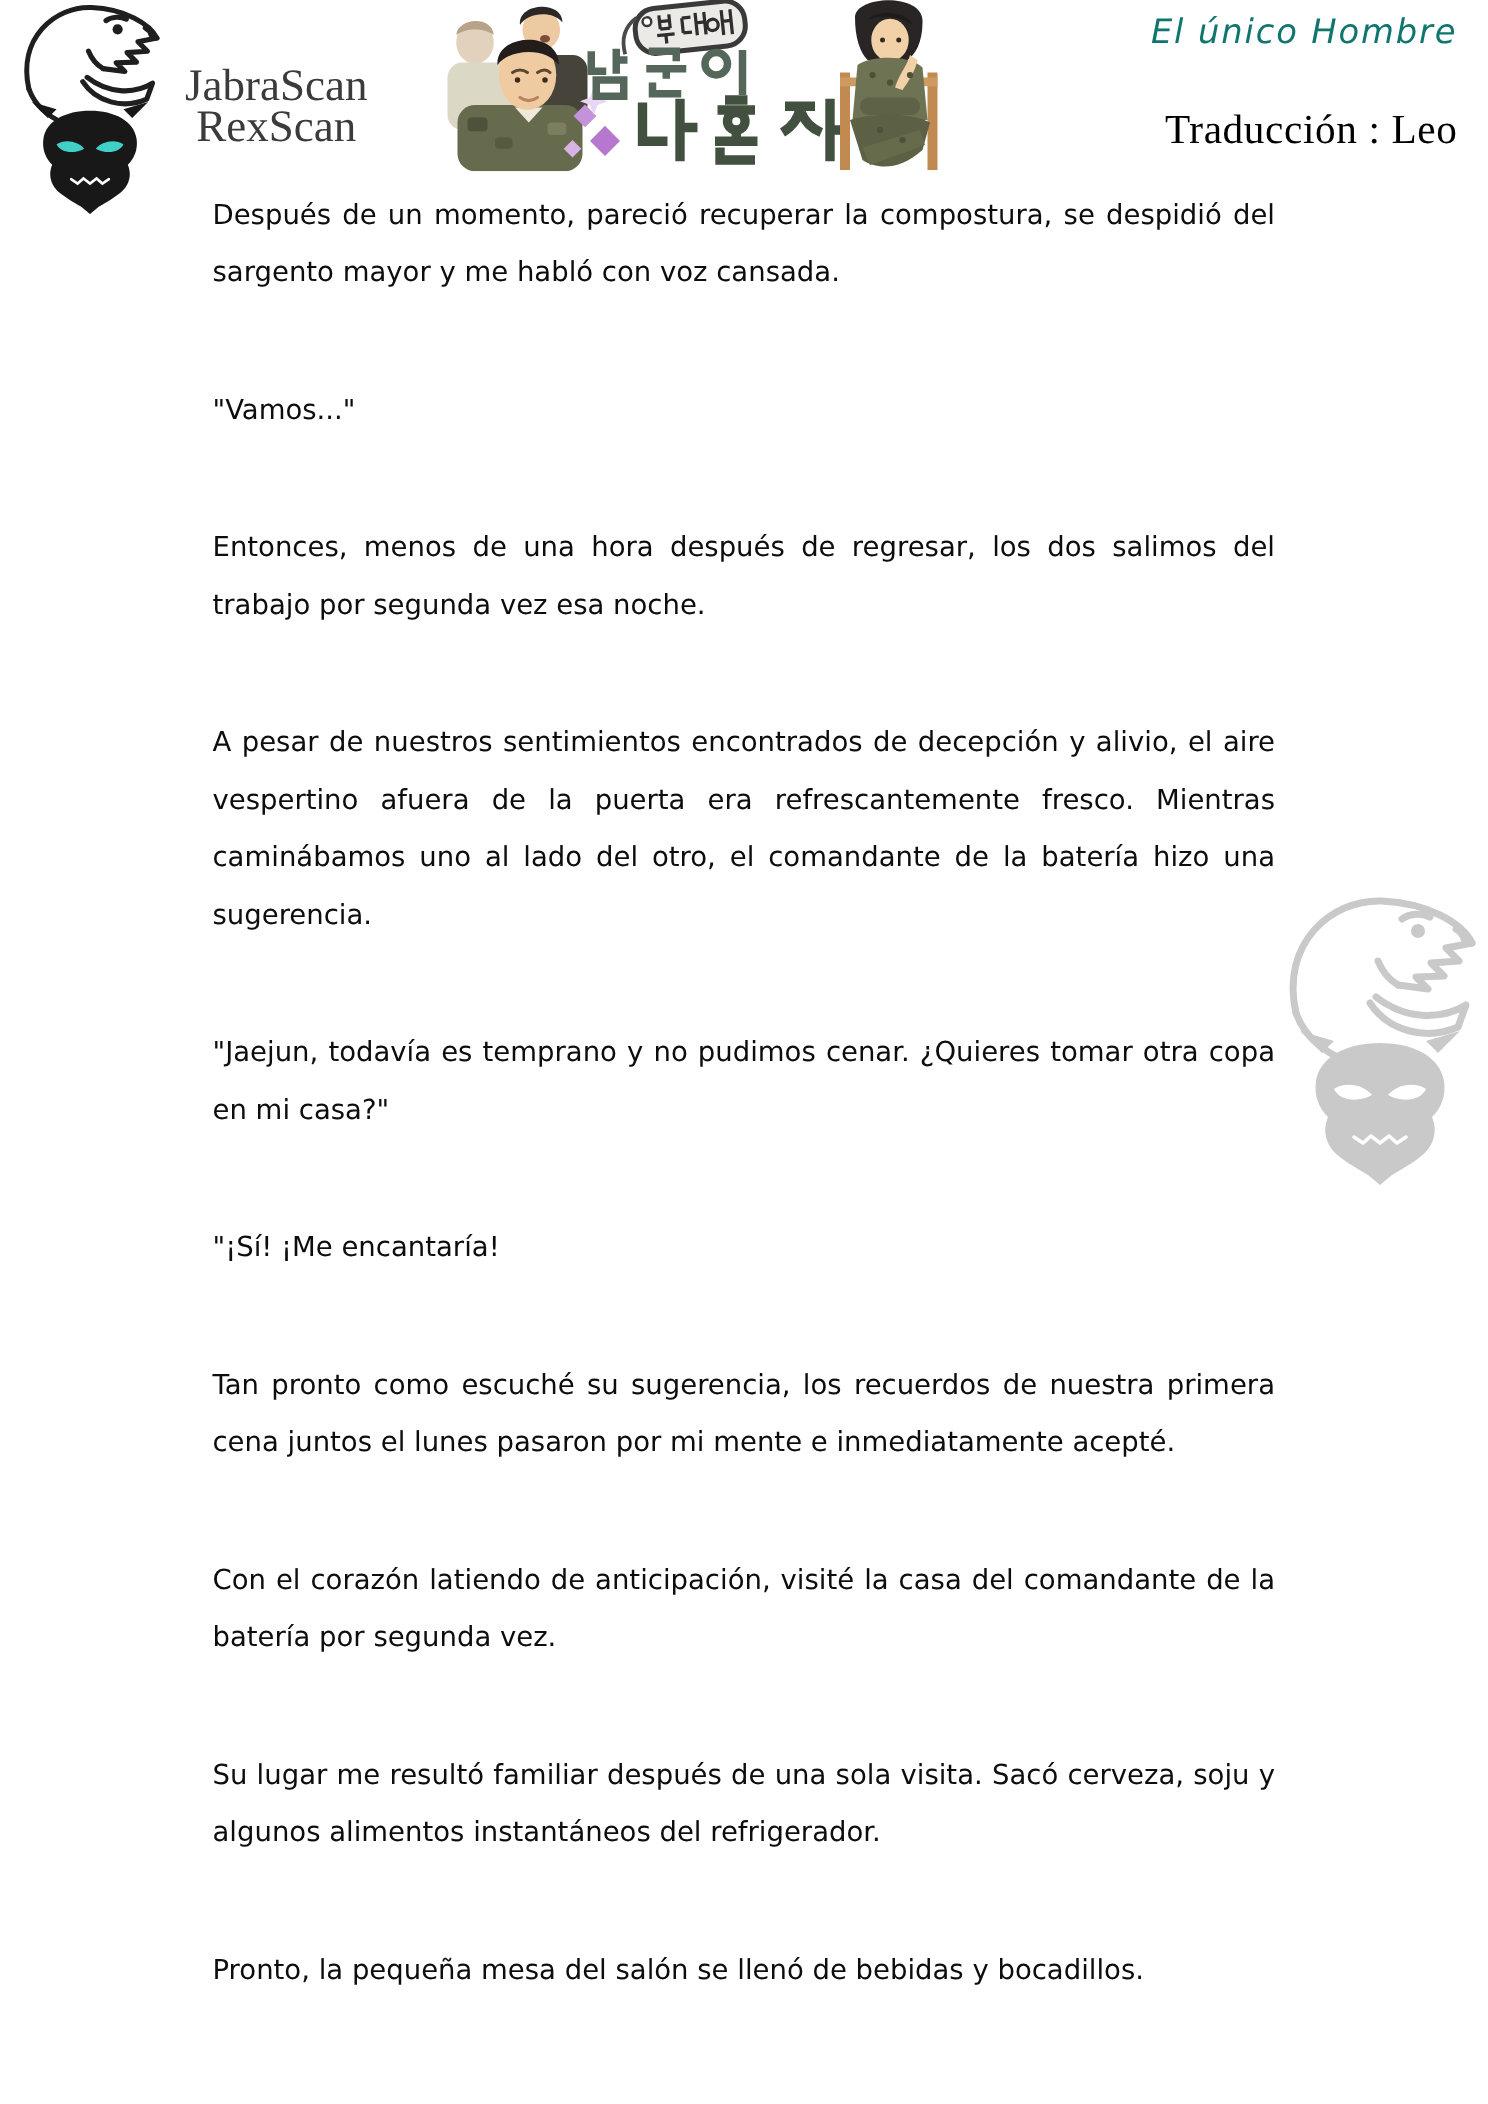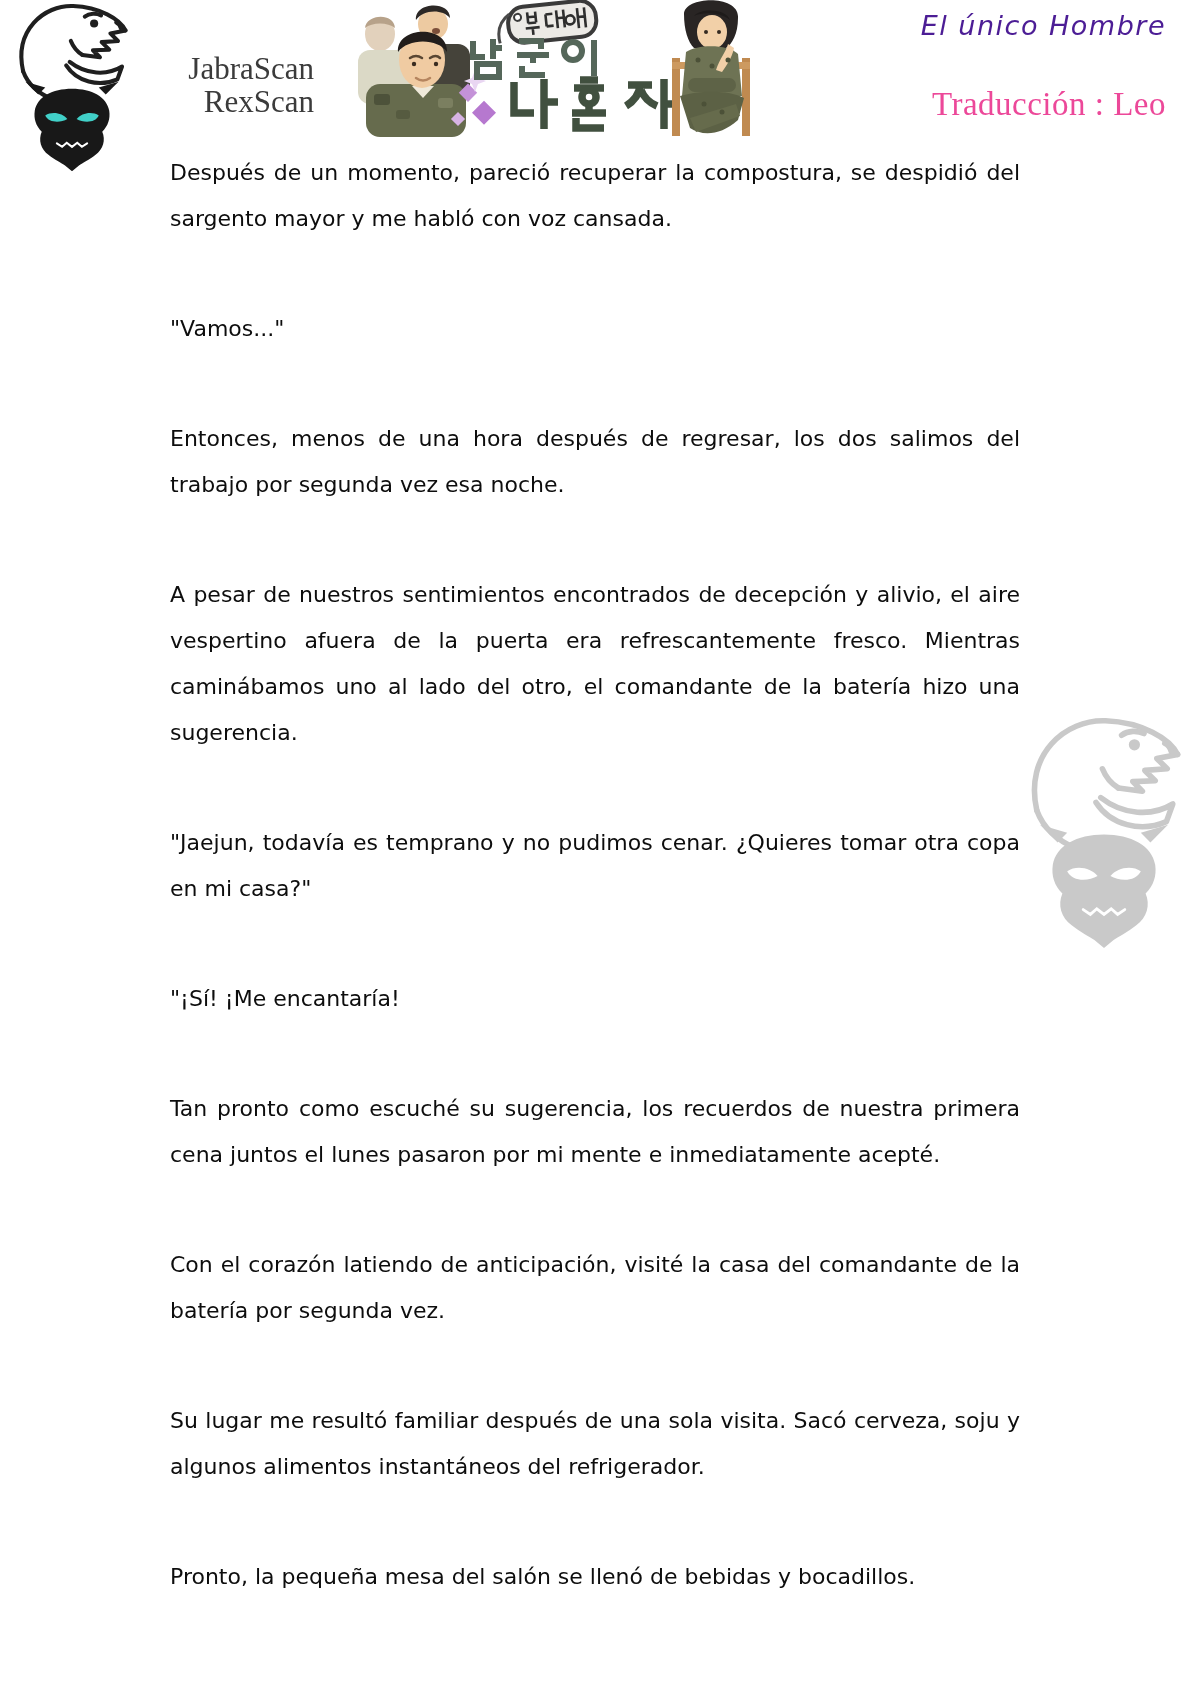--- a/index.html
+++ b/index.html
@@ -11,43 +11,43 @@
     background:#ffffff;
     overflow:hidden;
     font-family:"DejaVu Sans", sans-serif;
     color:#111;
   }
 
   
   .logo-left{position:absolute;left:8px;top:-4px;width:128px;height:176px;}
   .scan-names{
     position:absolute;left:128px;top:52px;width:186px;
-    text-align:right;
+    text-align:center;
     font-family:"Liberation Serif", serif;
-    font-size:31px;line-height:33px;color:#3b3b3b;
+    font-size:36px;line-height:33px;color:#3b3b3b;
   }
 
   
   .cover{position:absolute;left:350px;top:0;width:410px;height:137px;}
   .cover svg{position:absolute;left:0;top:0;width:410px;height:137px;}
 
   
   .es-title{
     position:absolute;right:24px;top:6px;width:420px;
     text-align:right;
     font-style:italic;
     font-size:27px;line-height:39px;
     letter-spacing:1.5px;
-    color:#4c1d95;
+    color:#0f766e;
   }
   .credit{
     position:absolute;right:24px;top:86px;width:420px;
     text-align:right;
     font-family:"Liberation Serif", serif;
-    font-size:33px;color:#ec4899;
+    font-size:33px;color:#000000;
     letter-spacing:0.5px;
   }
 
   
   .body-text{
     position:absolute;left:170px;top:150px;width:850px;
     z-index:2;
   }
   .body-text p{
     margin:0 0 64px 0;

